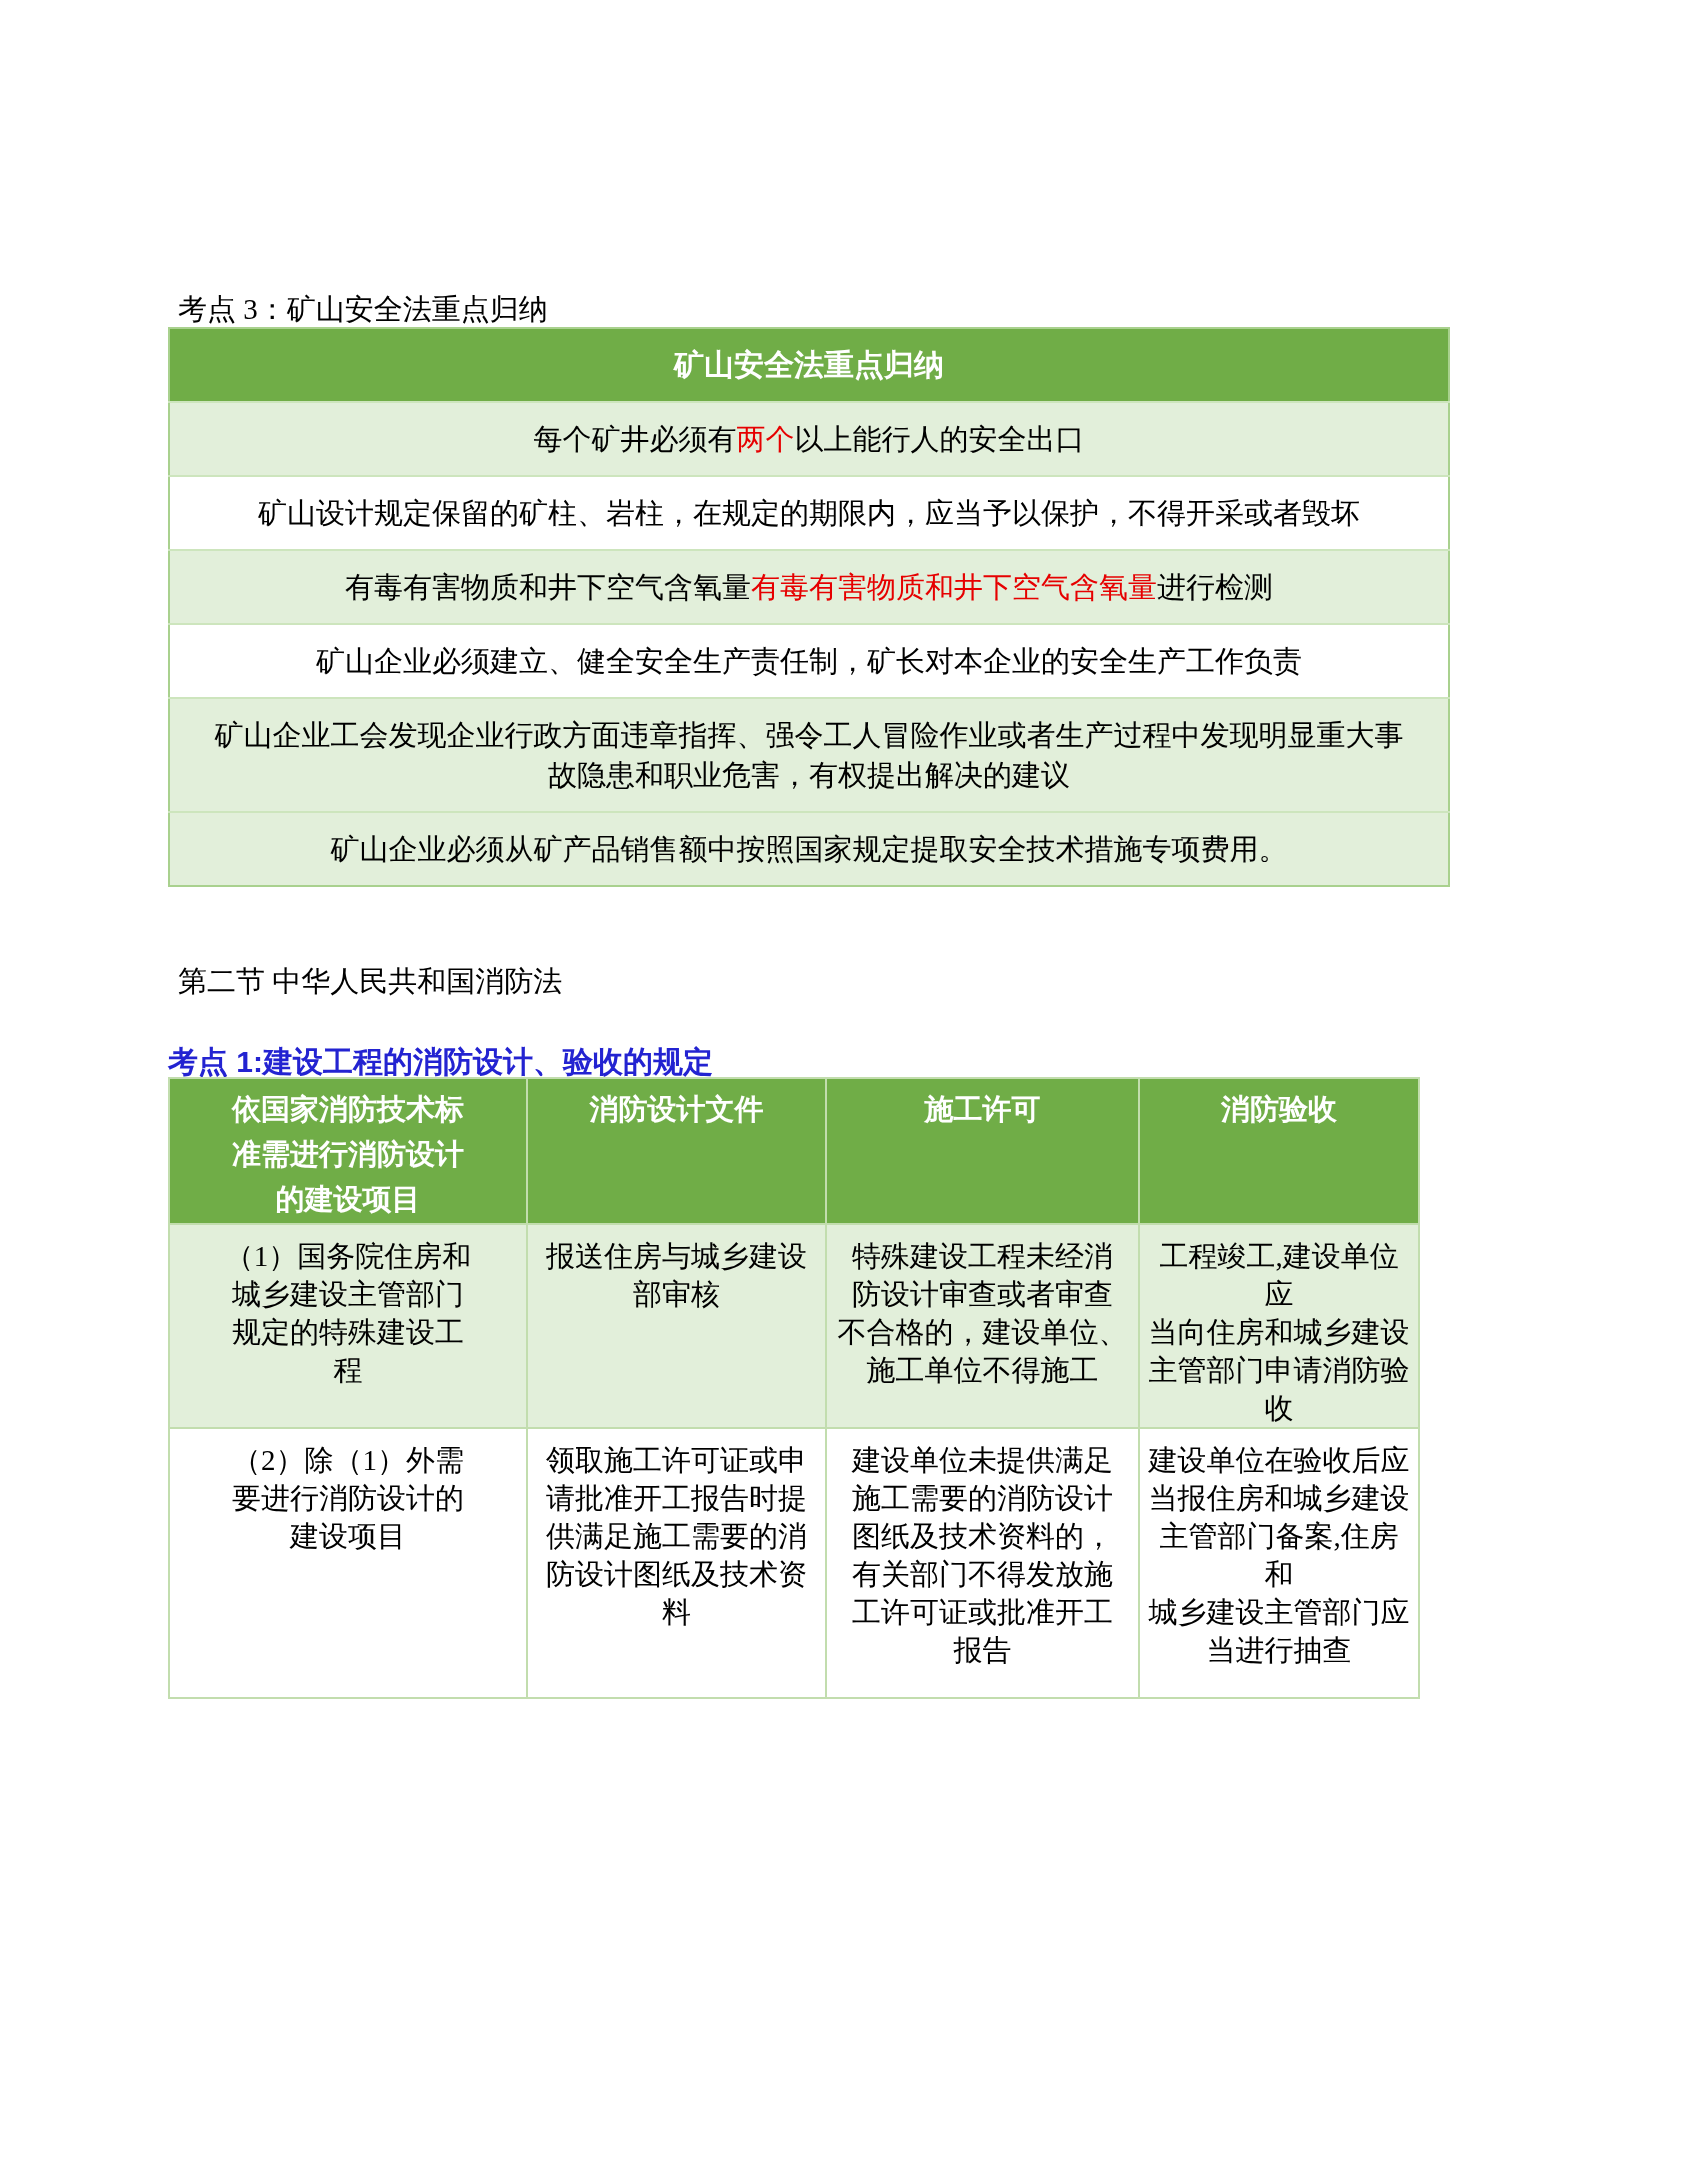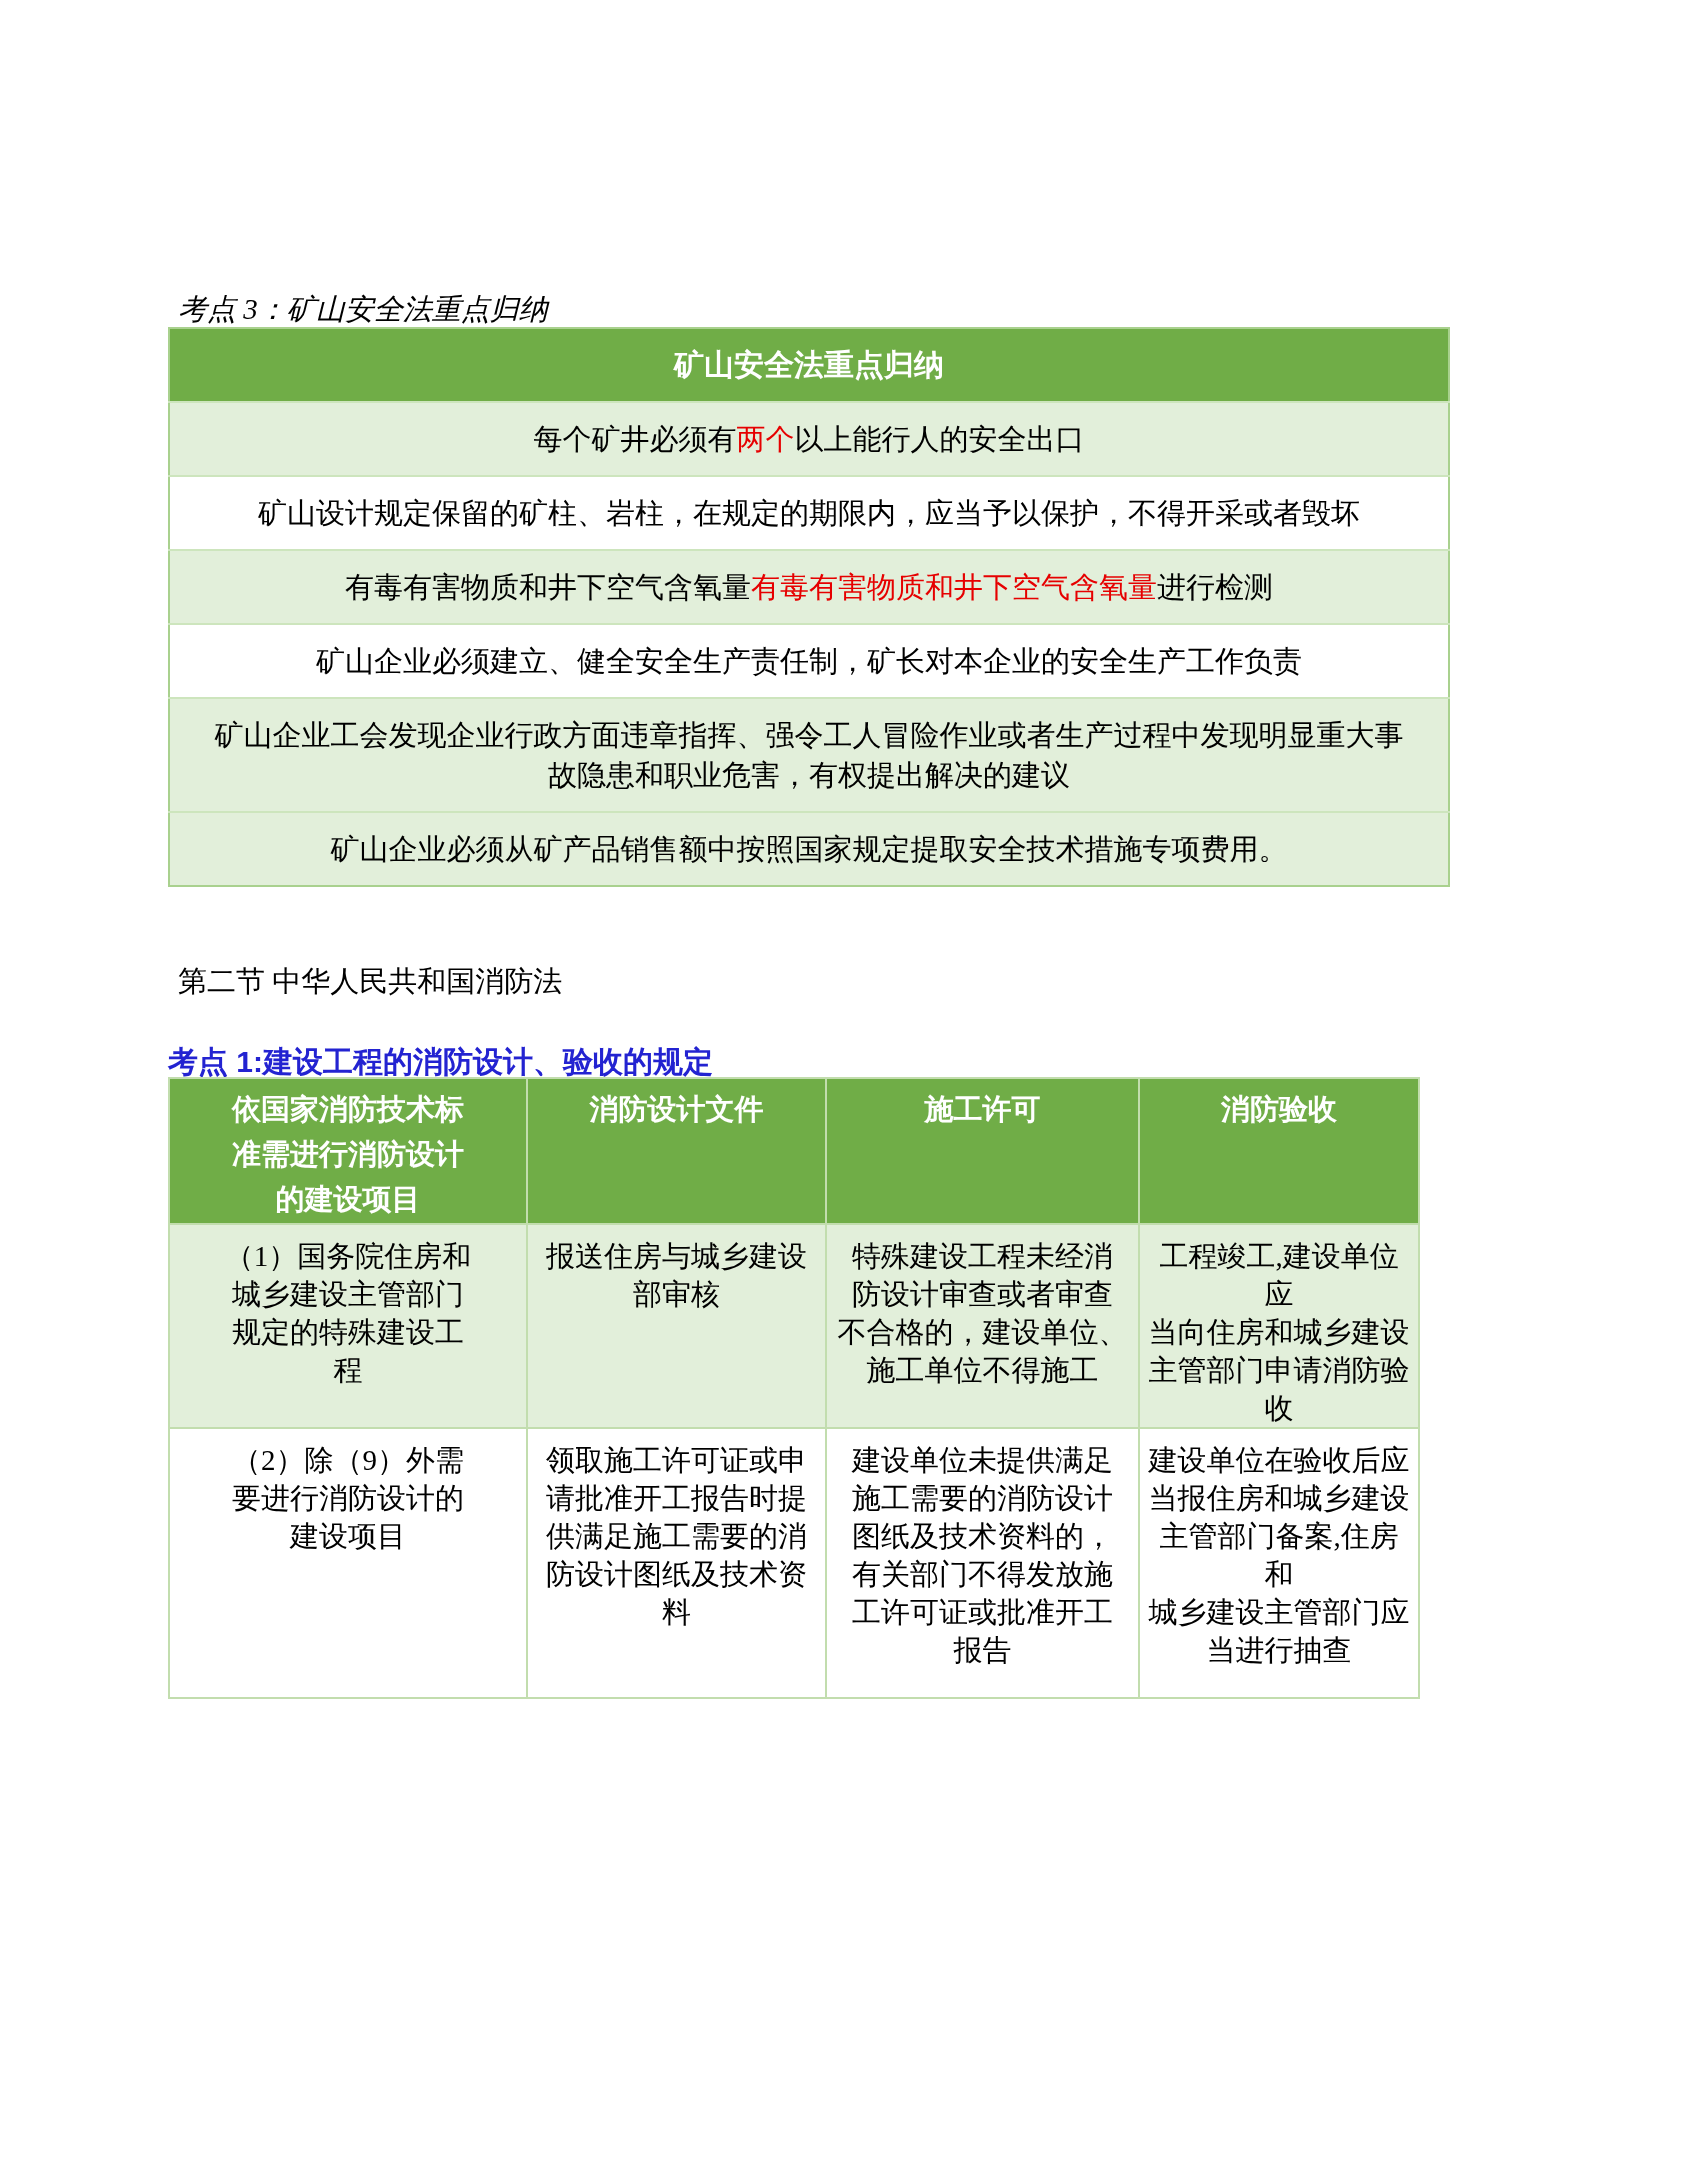--- a/index.html
+++ b/index.html
@@ -88,21 +88,21 @@
   .fire-table .row1{height:185px;}
   .fire-table .row1 td{background:#E2EFDA;}
   .fire-table .row2{height:270px;}
   .fire-table .row2 td{background:#ffffff;}
 </style>
 </head>
 <body>
 
 <div class="page">
 
-  <div class="h-plain" style="left:178px;top:290px;font-style:italic;">考点 3：矿山安全法重点归纳</div>
+  <div class="h-plain" style="left:178px;top:290px;">考点 3：矿山安全法重点归纳</div>
 
   <table class="mine-table">
     <tbody>
         <tr class="thead rh46">
       <td>矿山安全法重点归纳</td>
     </tr>
     <tr class="shade rh56">
       <td><span>每个矿井必须有</span><span class="red">两个</span><span>以上能行人的安全出口</span></td>
     </tr>
     <tr class="plain rh68">
@@ -154,21 +154,21 @@
       <td>特殊建设工程未经消
 防设计审查或者审查
 不合格的，建设单位、
 施工单位不得施工</td>
       <td>工程竣工,建设单位应
 当向住房和城乡建设
 主管部门申请消防验
 收</td>
     </tr>
     <tr class="row2">
-      <td>（2）除（9）外需
+      <td>（2）除（1）外需
 要进行消防设计的
 建设项目</td>
       <td>领取施工许可证或申
 请批准开工报告时提
 供满足施工需要的消
 防设计图纸及技术资
 料</td>
       <td>建设单位未提供满足
 施工需要的消防设计
 图纸及技术资料的，

